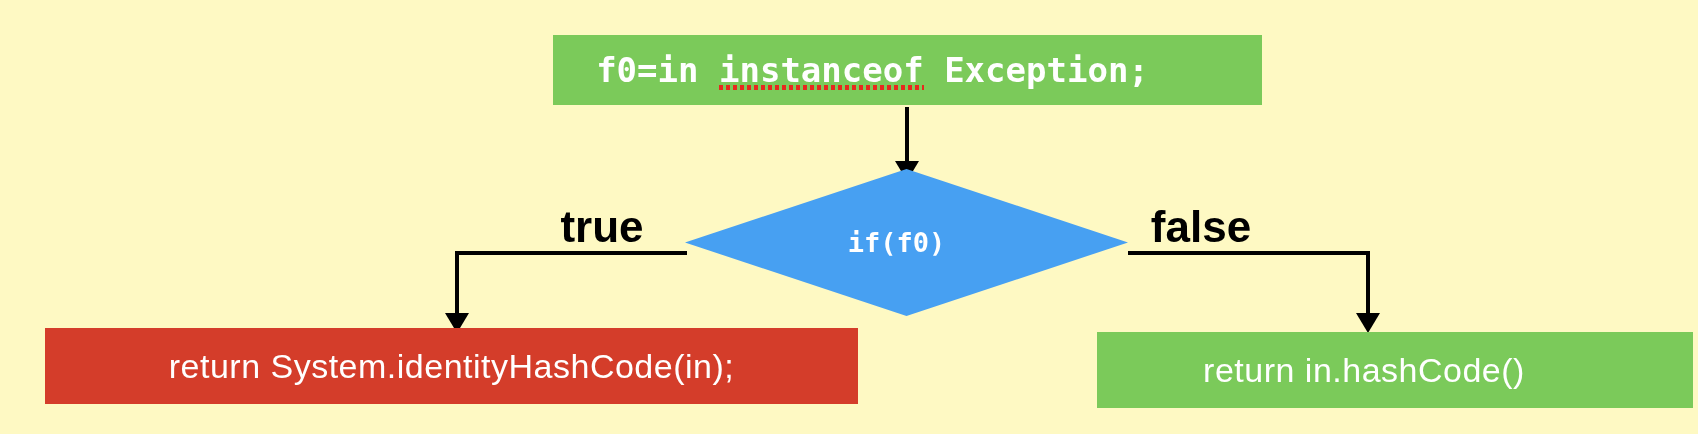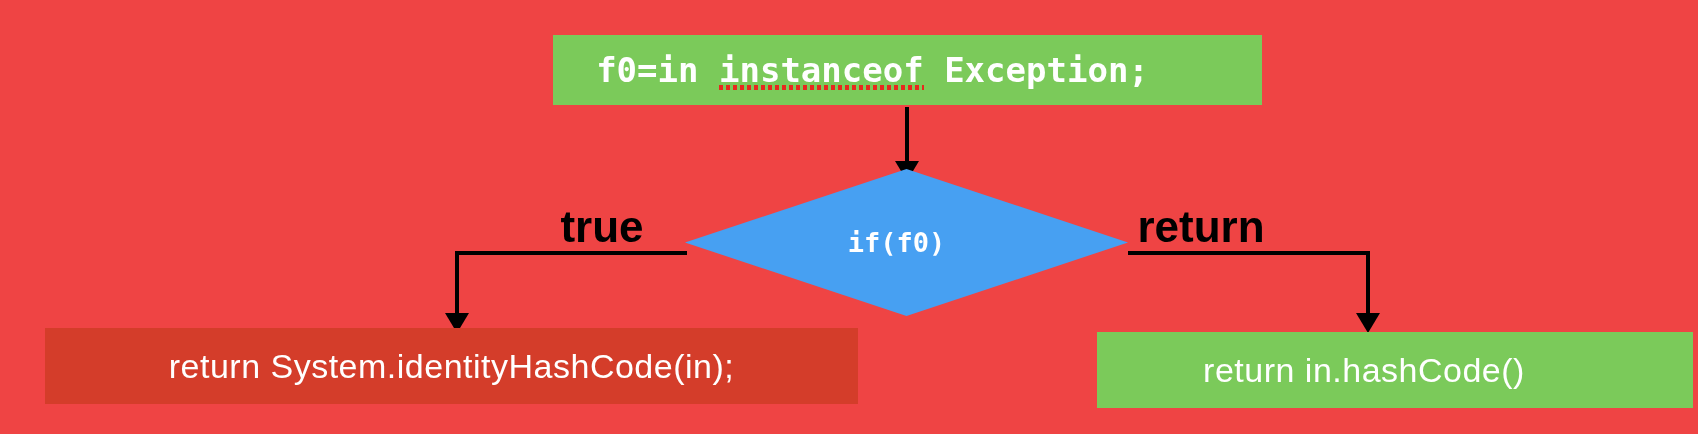--- a/index.html
+++ b/index.html
@@ -1,20 +1,20 @@
 <!DOCTYPE html>
 <html><head>
 <meta charset="utf-8">
 <style>
   html, body { margin: 0; padding: 0; background: #ffffff; }
   .canvas {
     position: relative;
     width: 1698px;
     height: 434px;
-    background: #ef4444;
+    background: #fef9c3;
     overflow: hidden;
     font-family: "Liberation Sans", sans-serif;
   }
   .node {
     position: absolute;
     display: flex;
     align-items: center;
     justify-content: center;
     color: #ffffff;
     box-sizing: border-box;
@@ -110,21 +110,21 @@
 
   <div class="node diamond mono">
     <span class="label">if(f0)</span>
   </div>
 
   <div class="branch-label true-label">true</div>
   <div class="hline edge-true-h"></div>
   <div class="vline edge-true-v"></div>
   <div class="arrowhead edge-true-head"></div>
 
-  <div class="branch-label false-label">return</div>
+  <div class="branch-label false-label">false</div>
   <div class="hline edge-false-h"></div>
   <div class="vline edge-false-v"></div>
   <div class="arrowhead edge-false-head"></div>
 
   <div class="node red-box">
     <span>return System.identityHashCode(in);</span>
   </div>
 
   <div class="node green-box">
     <span>return in.hashCode()</span>

